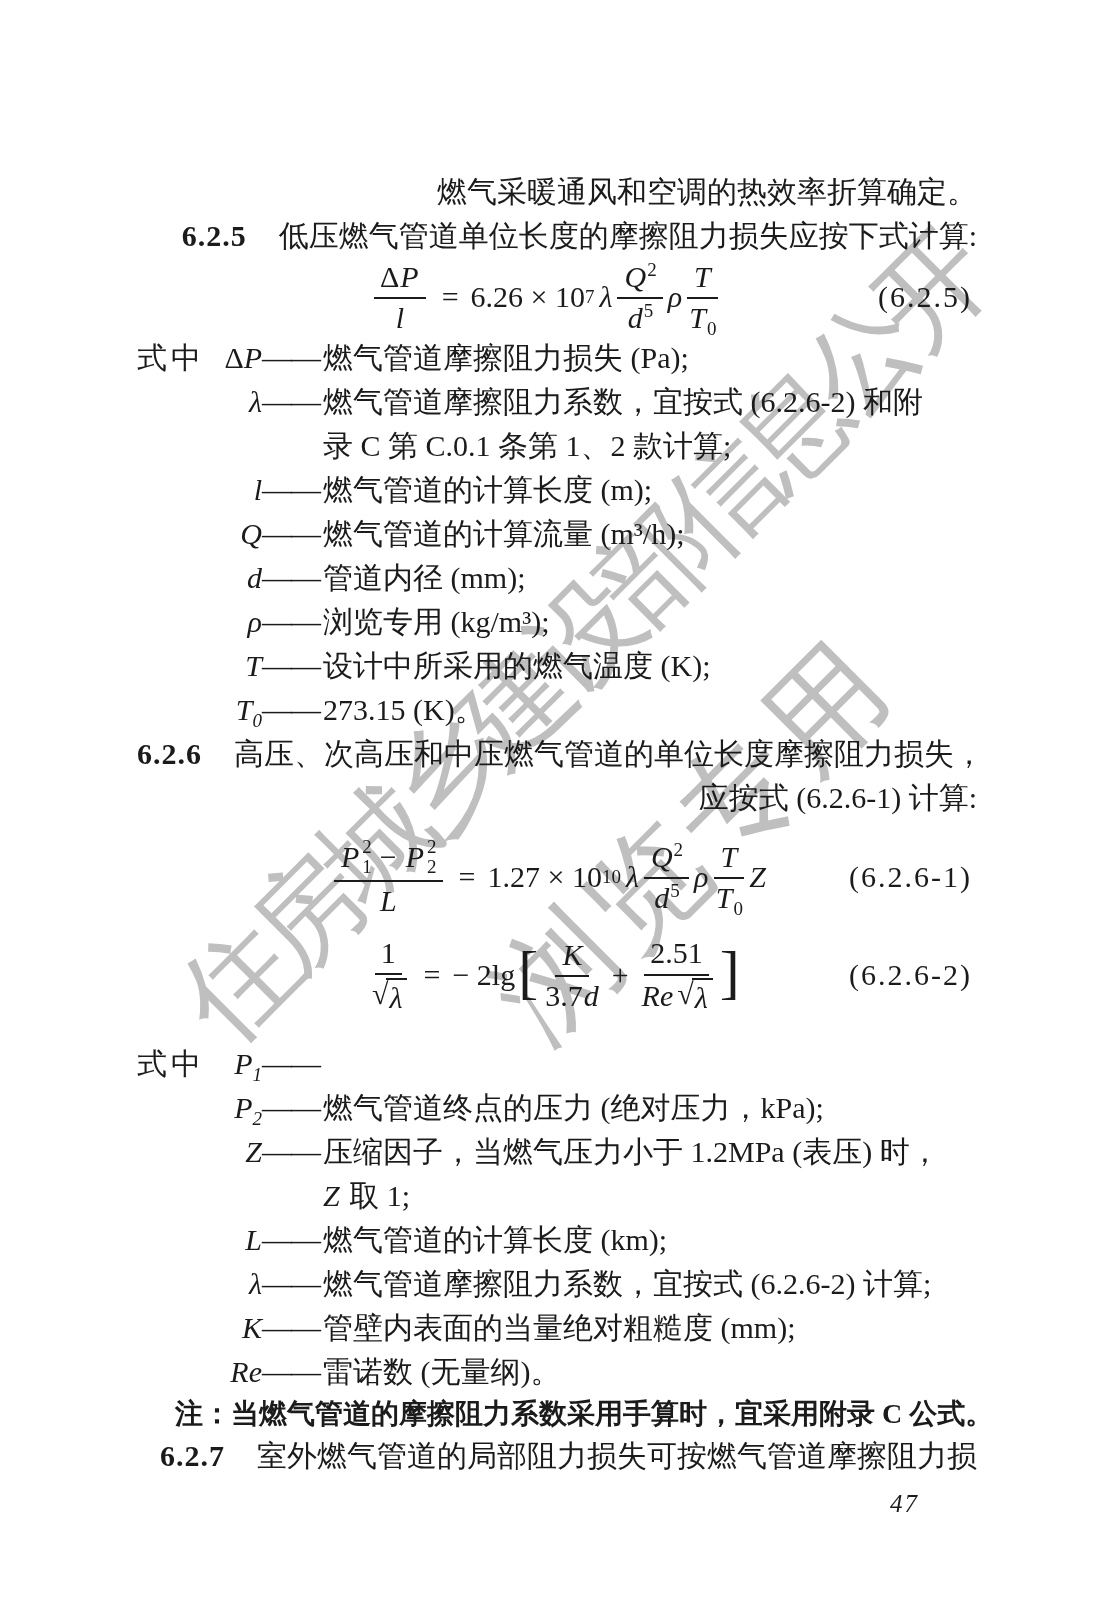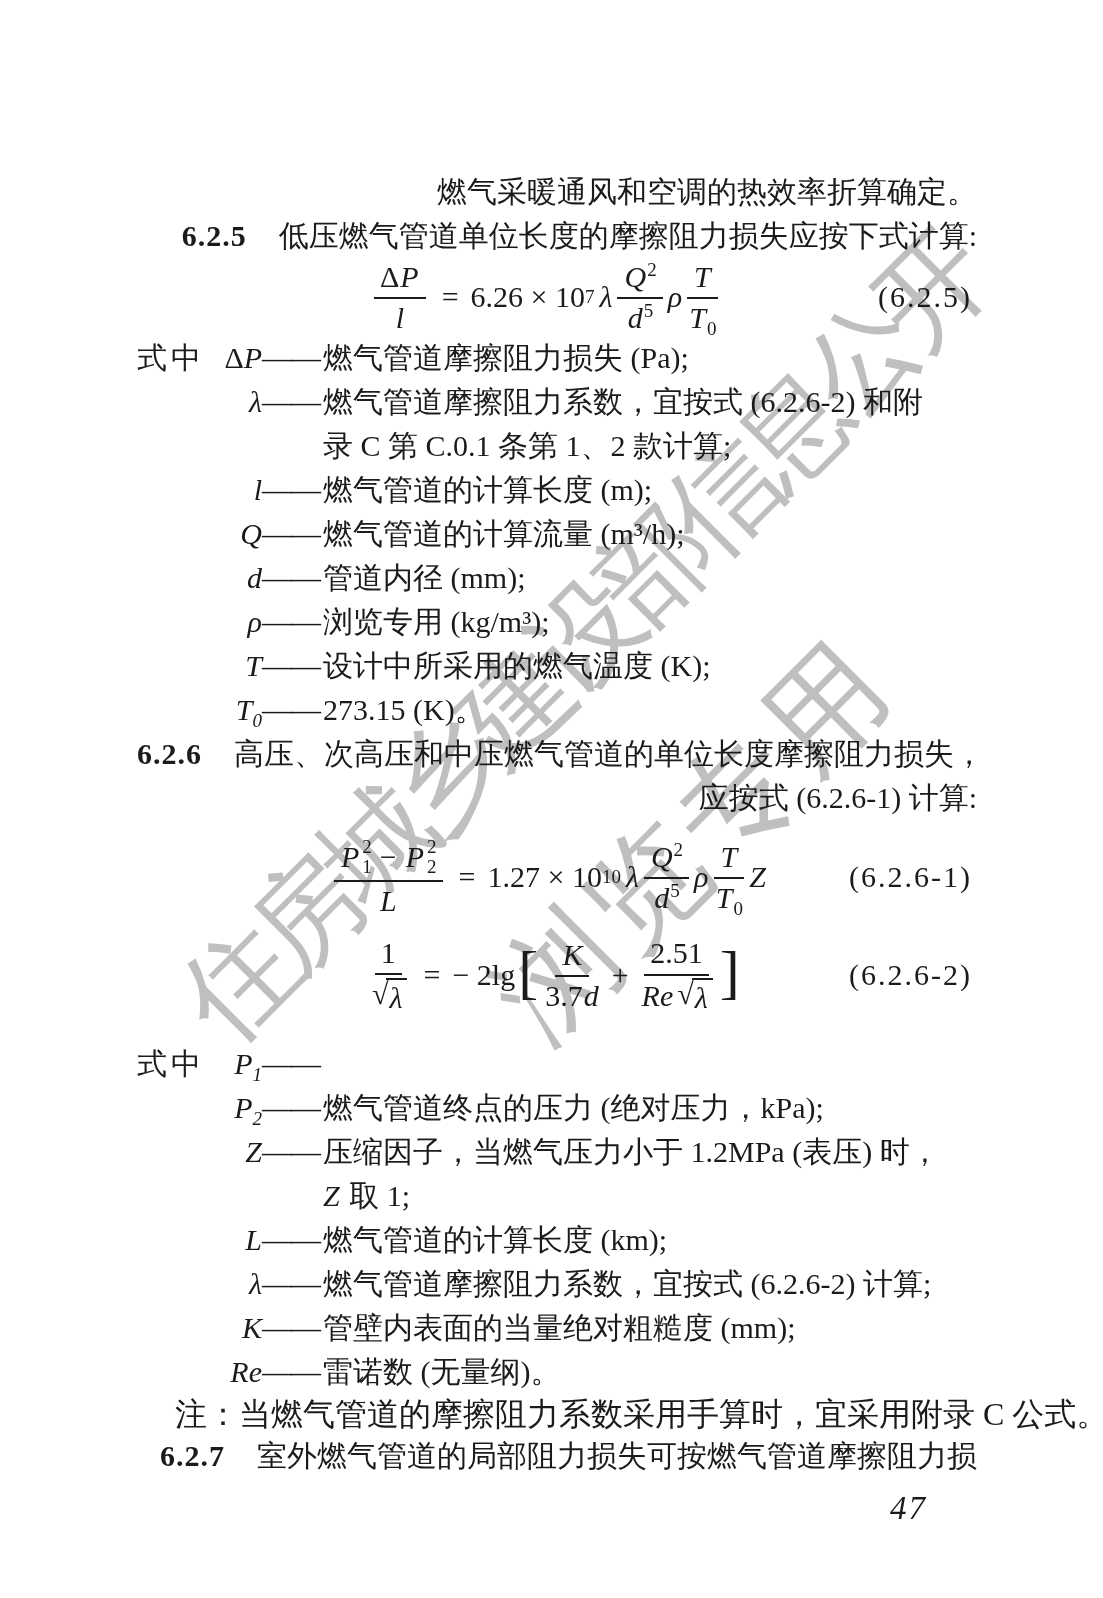--- a/index.html
+++ b/index.html
@@ -54,24 +54,24 @@
   .frac .den { padding-top:2px; }
   .nrow { display:inline-flex; align-items:center; }
   .ss { display:inline-flex; flex-direction:column; font-size:19px;
         line-height:1.05; font-style:normal; margin-left:2px; text-align:left; }
   .sqrt { display:inline-flex; align-items:flex-start; margin-left:3px; }
   .rad  { line-height:1.05; }
   .arg  { border-top:2.5px solid #1b1b1b; margin-left:-2px; padding:1px 4px 0 2px; }
   .brk  { font-style:normal; font-size:60px; line-height:0.9;
           position:relative; top:-3px; margin:0 3px; }
   
-  .note { font-size:32px; line-height:40px; padding-left:38px; white-space:nowrap; }
+  .note { font-size:28px; line-height:40px; padding-left:38px; white-space:nowrap;font-weight:bold; }
   .pageno {
     position:absolute; z-index:2; left:890px; top:1490px;
-    font-size:33px; font-style:italic; letter-spacing:2px;
+    font-size:25px; font-style:italic; letter-spacing:2px;
   }
 </style>
 </head>
 <body>
 
 <div class="page">
 
   <div class="wm wm1">住房城乡建设部信息公开</div>
   <div class="wm wm2">浏览专用</div>
 

